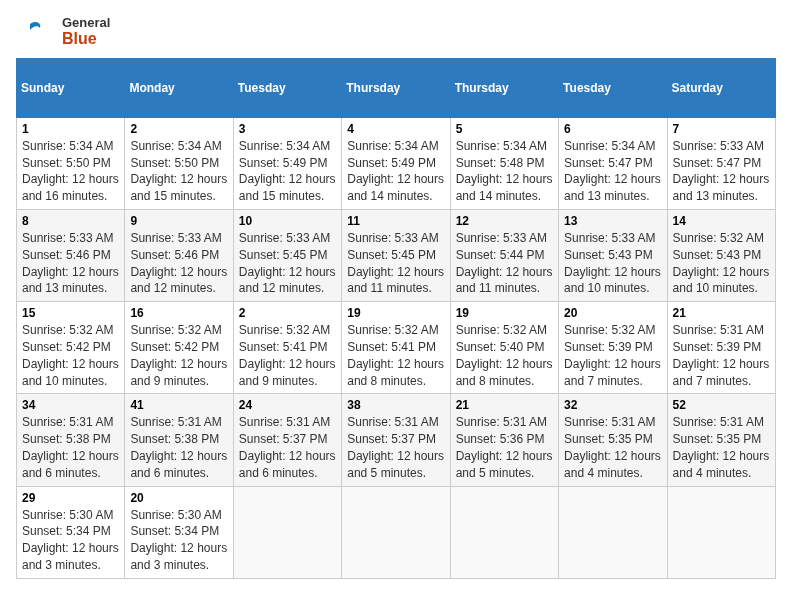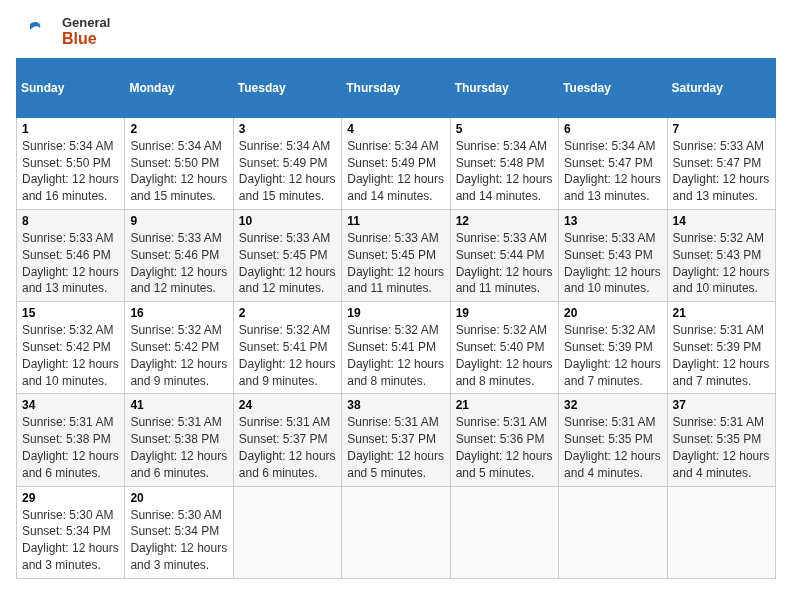--- a/index.html
+++ b/index.html
@@ -221,21 +221,21 @@
         </td>
         <td>
           <span class="day-num">21</span>
           <div class="day-info">Sunrise: 5:31 AM<br>Sunset: 5:36 PM<br>Daylight: 12 hours and 5 minutes.</div>
         </td>
         <td>
           <span class="day-num">32</span>
           <div class="day-info">Sunrise: 5:31 AM<br>Sunset: 5:35 PM<br>Daylight: 12 hours and 4 minutes.</div>
         </td>
         <td>
-          <span class="day-num">37</span>
+          <span class="day-num">52</span>
           <div class="day-info">Sunrise: 5:31 AM<br>Sunset: 5:35 PM<br>Daylight: 12 hours and 4 minutes.</div>
         </td>
       </tr>
       <tr>
         <td>
           <span class="day-num">29</span>
           <div class="day-info">Sunrise: 5:30 AM<br>Sunset: 5:34 PM<br>Daylight: 12 hours and 3 minutes.</div>
         </td>
         <td>
           <span class="day-num">20</span>

